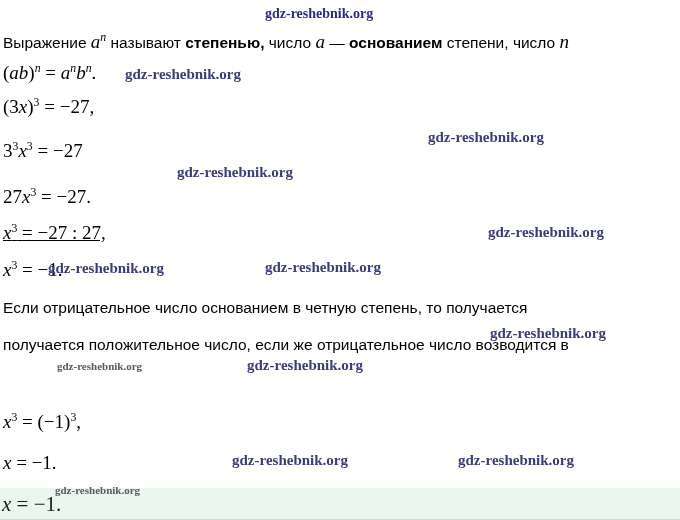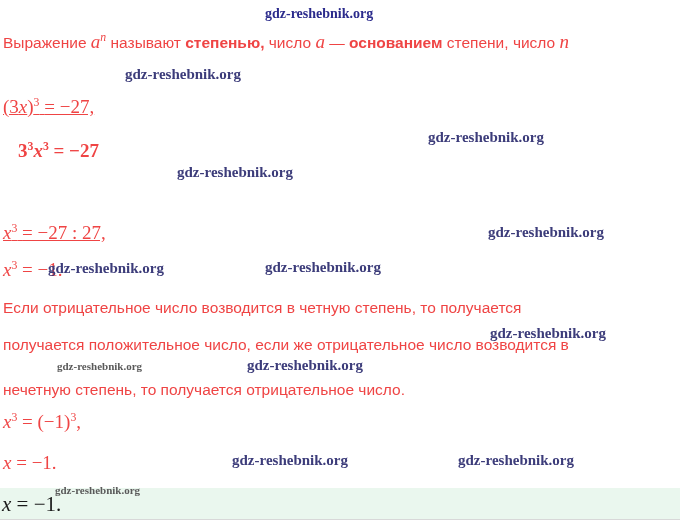--- a/index.html
+++ b/index.html
@@ -35,21 +35,21 @@
   }
   .wm-gray {
     color: #5a5a5a;
   }
   
   .line {
     position: absolute;
     white-space: nowrap;
     font-family: "Liberation Serif", serif;
     font-size: 17px;
-    color: #ef4444;
+    color: #000000;
   }
   .sans {
     font-family: "Liberation Sans", sans-serif;
     font-size: 15.5px;
   }
   .math {
     font-family: "Liberation Serif", serif;
     font-style: italic;
     font-size: 19px;
   }
@@ -97,58 +97,63 @@
 <body>
 
 <div class="page">
 
   <span class="wm wm-top" style="left:265px; top:6px;">gdz-reshebnik.org</span>
 
   <div class="line sans" style="left:3px; top:31px;">
     <span>Выражение </span><span class="math"><span>a</span><sup>n</sup></span><span> называют </span><span class="bold">степенью,</span><span> число </span><span class="math">a</span><span> — </span><span class="bold">основанием</span><span> степени, число </span><span class="math">n</span>
   </div>
 
+  <div class="line math" style="left:3px; top:62px;">
+    <span class="up">(</span>ab<span class="up">)</span><sup>n</sup> <span class="up">=</span> a<sup>n</sup>b<sup>n</sup><span class="up">.</span>
+  </div>
   <span class="wm" style="left:125px; top:66px; font-size:15px;">gdz-reshebnik.org</span>
 
-  <div class="line math" style="left:3px; top:96px;text-decoration:underline;">
+  <div class="line math" style="left:3px; top:96px;">
     <span class="up">(3</span>x<span class="up">)</span><sup class="up">3</sup> <span class="up">= −27,</span>
   </div>
 
   <span class="wm" style="left:428px; top:129px; font-size:15px;">gdz-reshebnik.org</span>
 
-  <div class="line math" style="left:18px; top:140px;font-weight:bold;">
+  <div class="line math" style="left:3px; top:140px;">
     <span class="up">3</span><sup class="up">3</sup>x<sup class="up">3</sup> <span class="up">= −27</span>
   </div>
 
   <span class="wm" style="left:177px; top:164px; font-size:15px;">gdz-reshebnik.org</span>
 
+  <div class="line math" style="left:3px; top:186px;">
+    <span class="up">27</span>x<sup class="up">3</sup> <span class="up">= −27.</span>
+  </div>
 
   <div class="line math" style="left:3px; top:222px;text-decoration:underline;">
     x<sup class="up">3</sup> <span class="up">= −27 : 27,</span>
   </div>
 
   <span class="wm" style="left:488px; top:224px; font-size:15px;">gdz-reshebnik.org</span>
 
   <div class="line math" style="left:3px; top:259px;text-align:center;">
     x<sup class="up">3</sup> <span class="up">= −1.</span>
   </div>
 
   <span class="wm" style="left:48px; top:260px; font-size:15px;">gdz-reshebnik.org</span>
   <span class="wm" style="left:265px; top:259px; font-size:15px;">gdz-reshebnik.org</span>
 
-  <div class="line sans" style="left:3px; top:299px;">Если отрицательное число возводится в четную степень, то получается</div>
+  <div class="line sans" style="left:3px; top:299px;">Если отрицательное число основанием в четную степень, то получается</div>
 
   <span class="wm" style="left:490px; top:325px; font-size:15px;">gdz-reshebnik.org</span>
 
   <div class="line sans" style="left:3px; top:336px;">получается положительное число, если же отрицательное число возводится в</div>
 
   <span class="wm wm-gray" style="left:57px; top:360px; font-size:11px;">gdz-reshebnik.org</span>
   <span class="wm" style="left:247px; top:357px; font-size:15px;">gdz-reshebnik.org</span>
 
-  <div class="line sans" style="left:3px; top:381px;">нечетную степень, то получается отрицательное число.</div>
 
   <div class="line math" style="left:3px; top:411px;">
     x<sup class="up">3</sup> <span class="up">= (−1)</span><sup class="up">3</sup><span class="up">,</span>
   </div>
 
   <div class="line math" style="left:3px; top:452px;">
     x <span class="up">= −1.</span>
   </div>
 
   <span class="wm" style="left:232px; top:452px; font-size:15px;">gdz-reshebnik.org</span>

